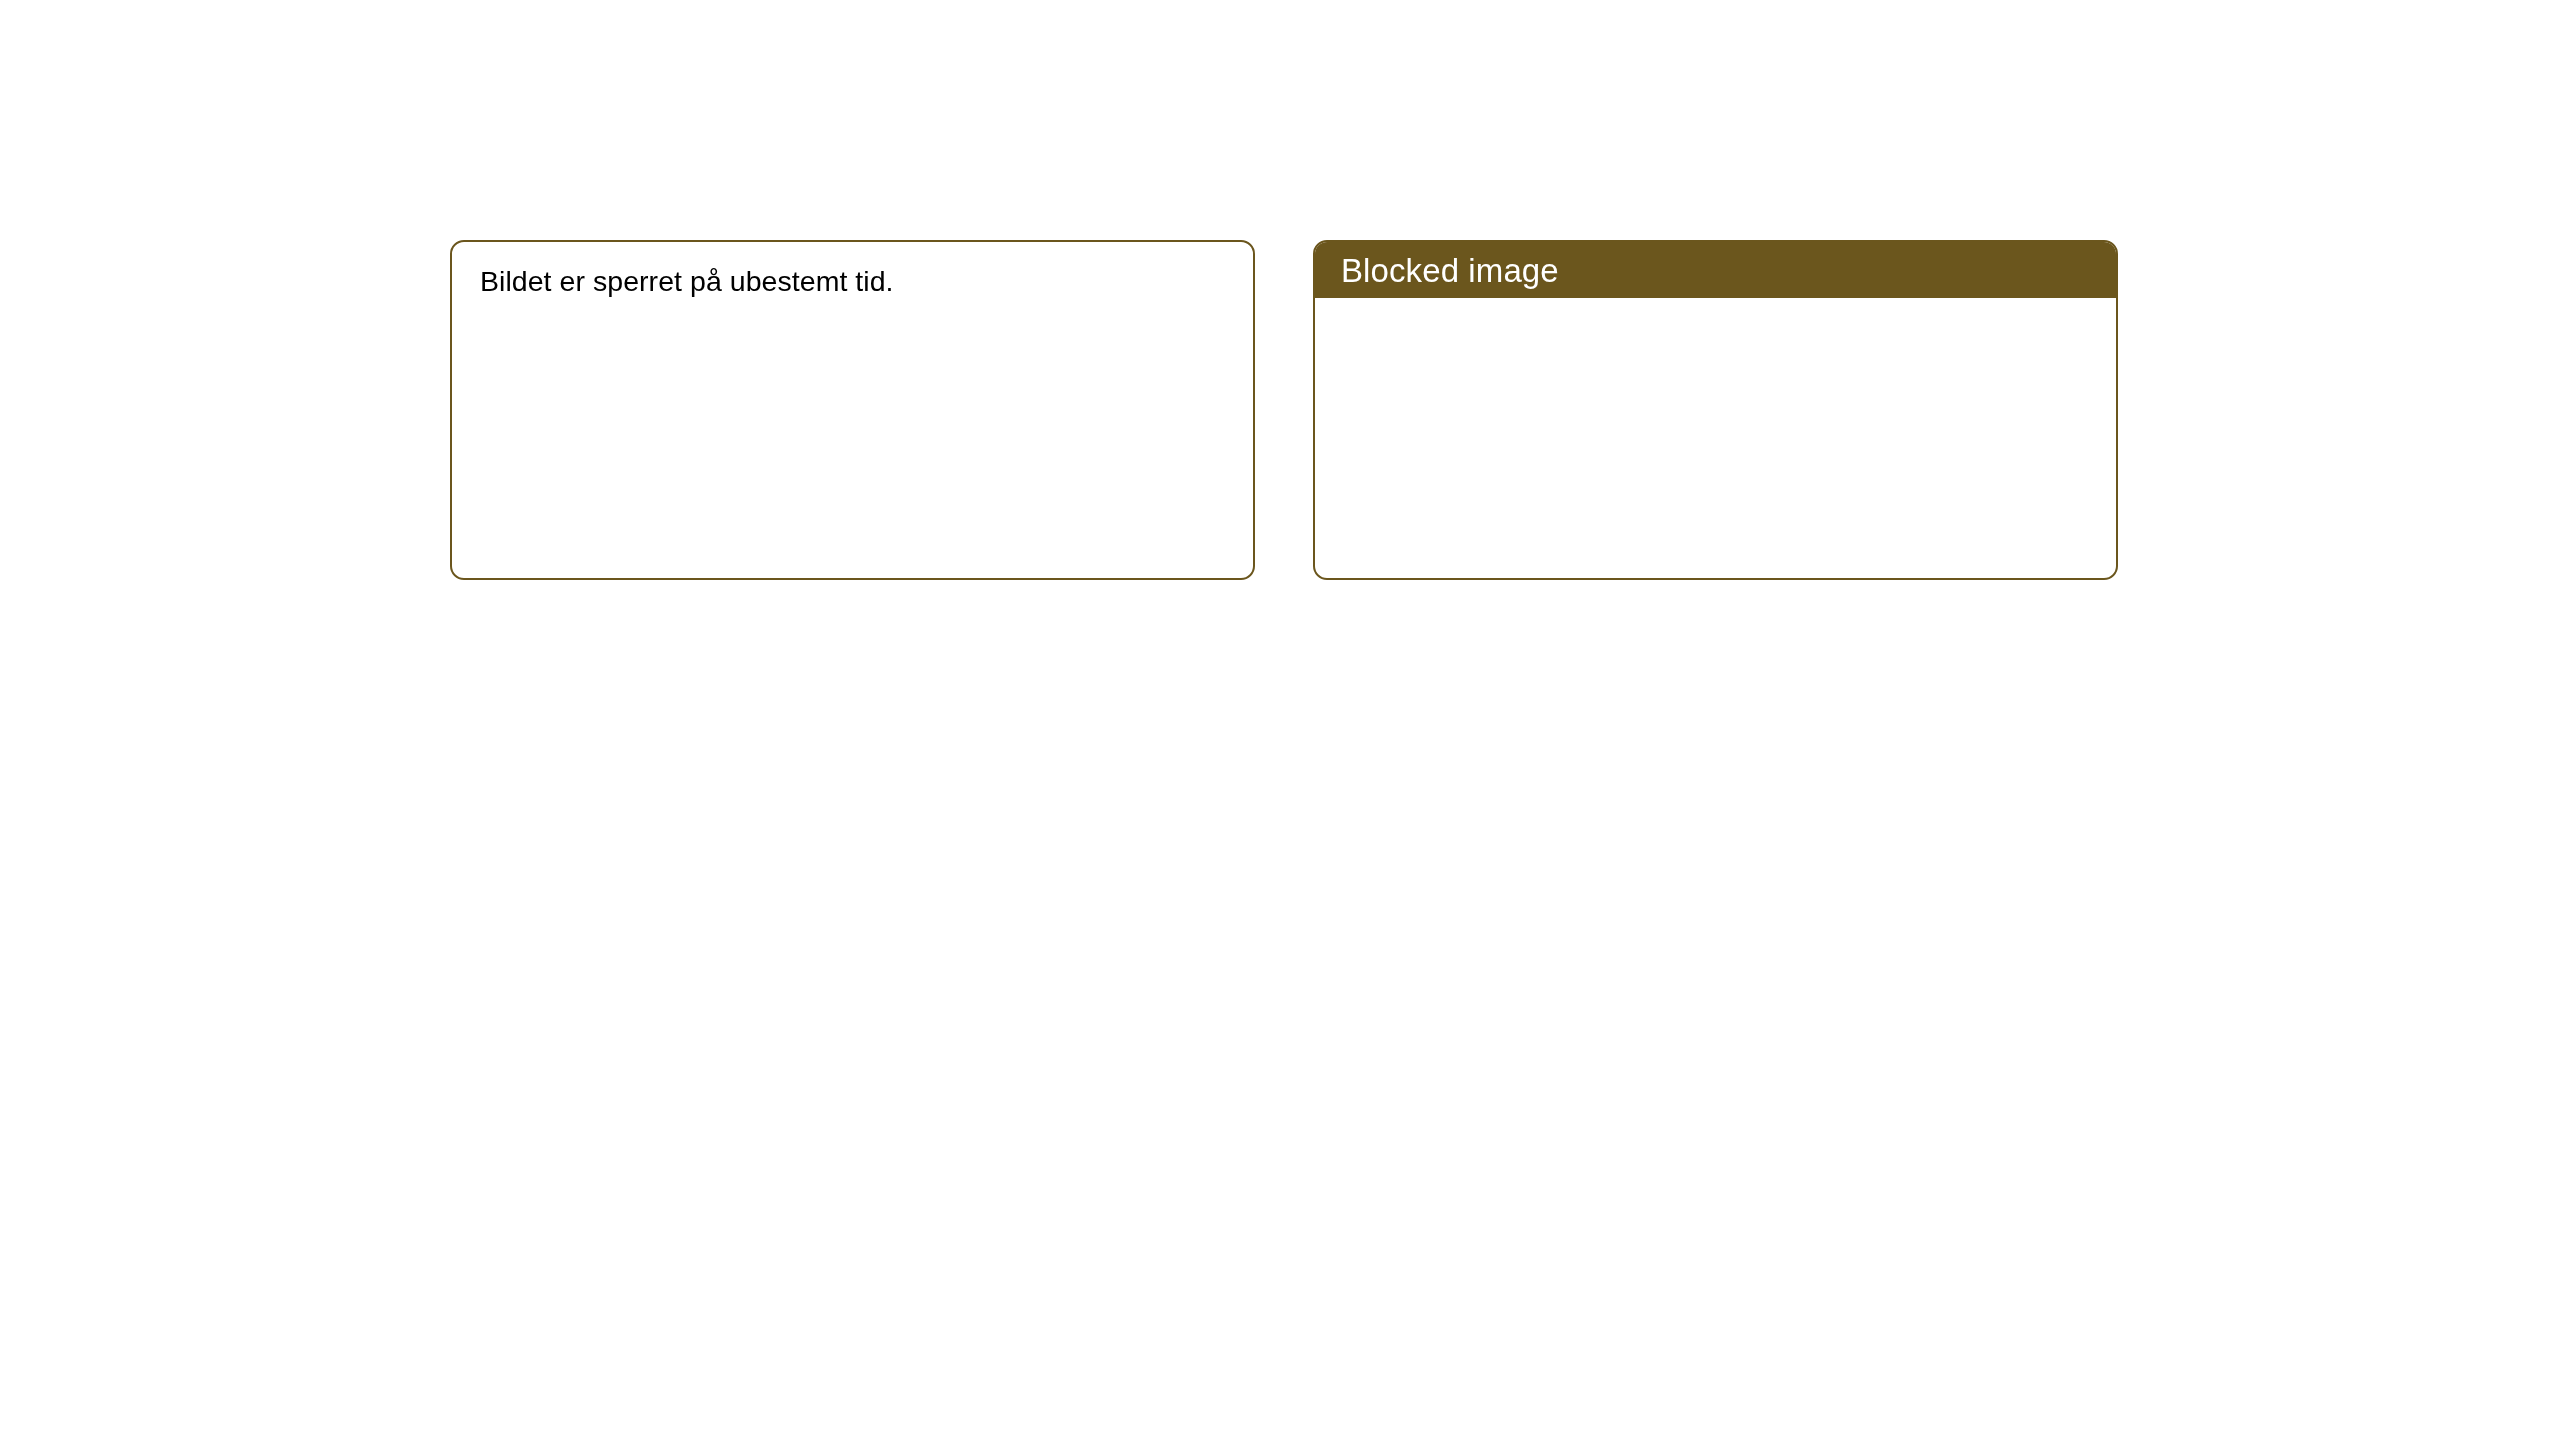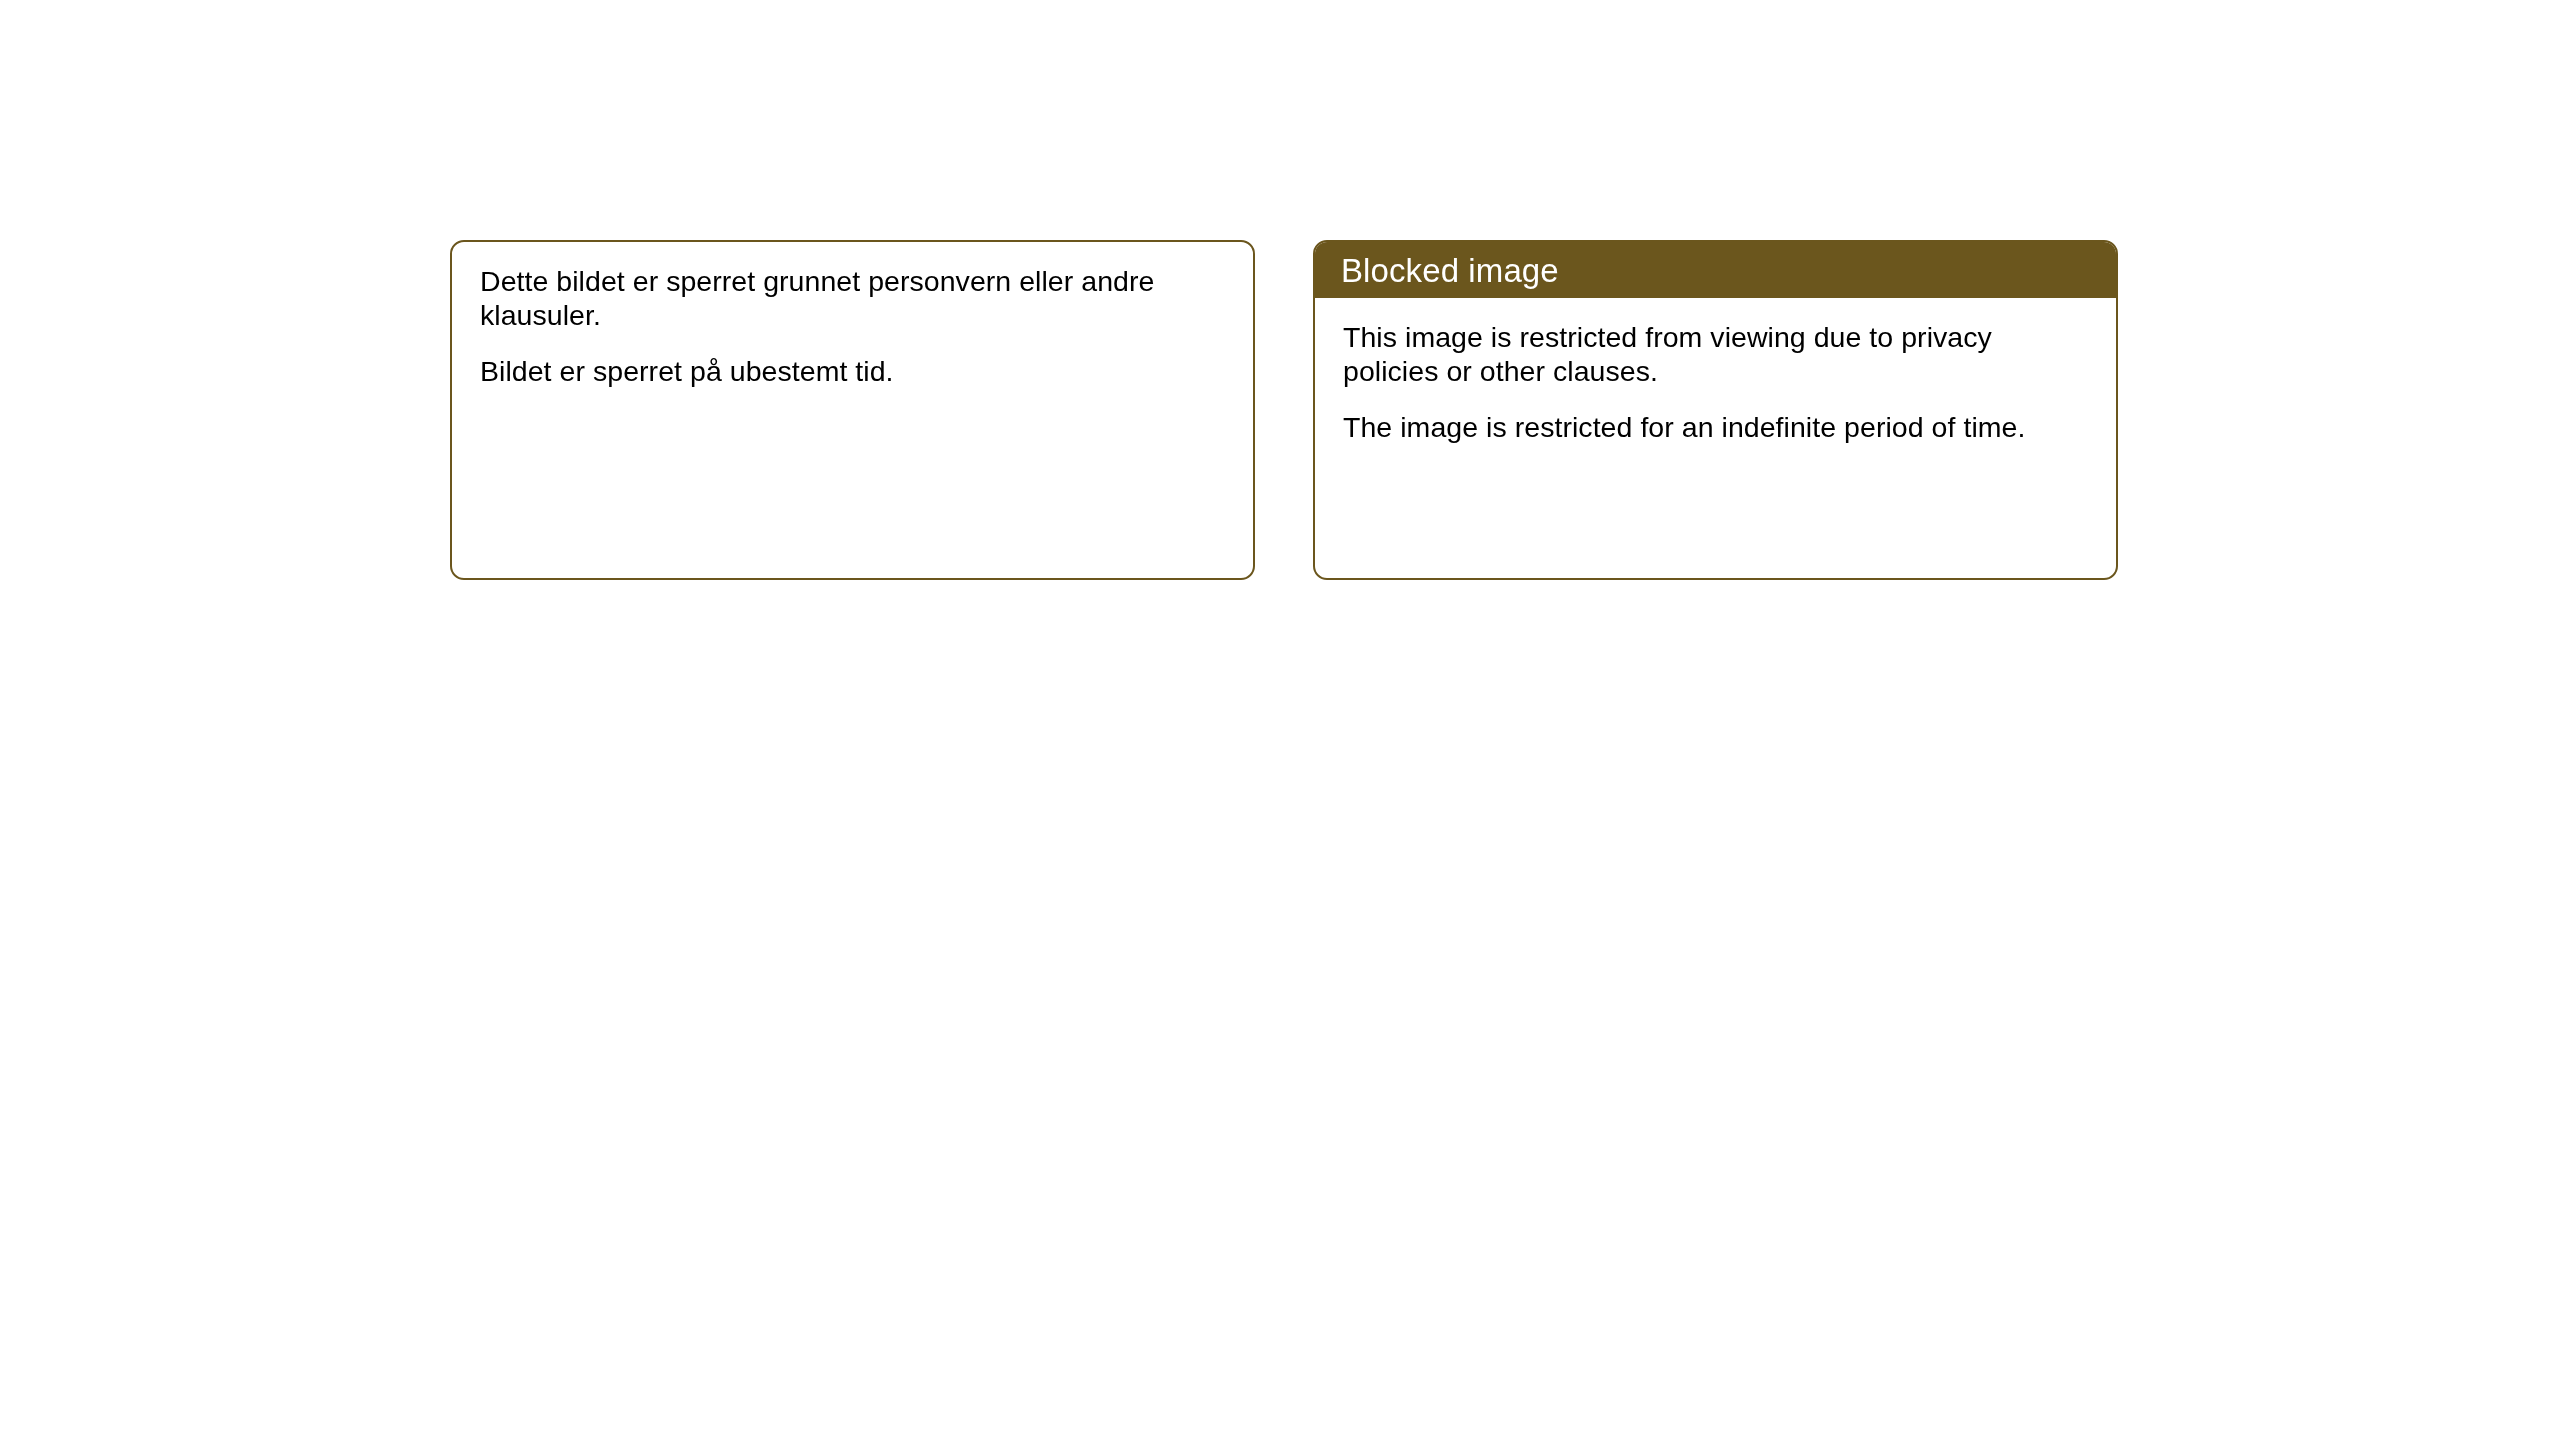--- a/index.html
+++ b/index.html
@@ -72,30 +72,25 @@
 </style>
 </head>
 <body>
 
 <div id="stage">
 
   <div class="notice-card" id="card-no">
 
 
     <div class="card-body">
-      <p class="card-paragraph">Dette bildet er sperret grunnet personvern eller andre klausuler.</p>
       <p class="card-paragraph">Bildet er sperret på ubestemt tid.</p>
     </div>
   </div>
 
   <div class="notice-card" id="card-en">
 
     <div class="card-header">
       <span class="card-title">Blocked image</span>
     </div>
 
-    <div class="card-body">
-      <p class="card-paragraph">This image is restricted from viewing due to privacy policies or other clauses.</p>
-      <p class="card-paragraph">The image is restricted for an indefinite period of time.</p>
-    </div>
   </div>
 
 </div>
 
 </body></html>

